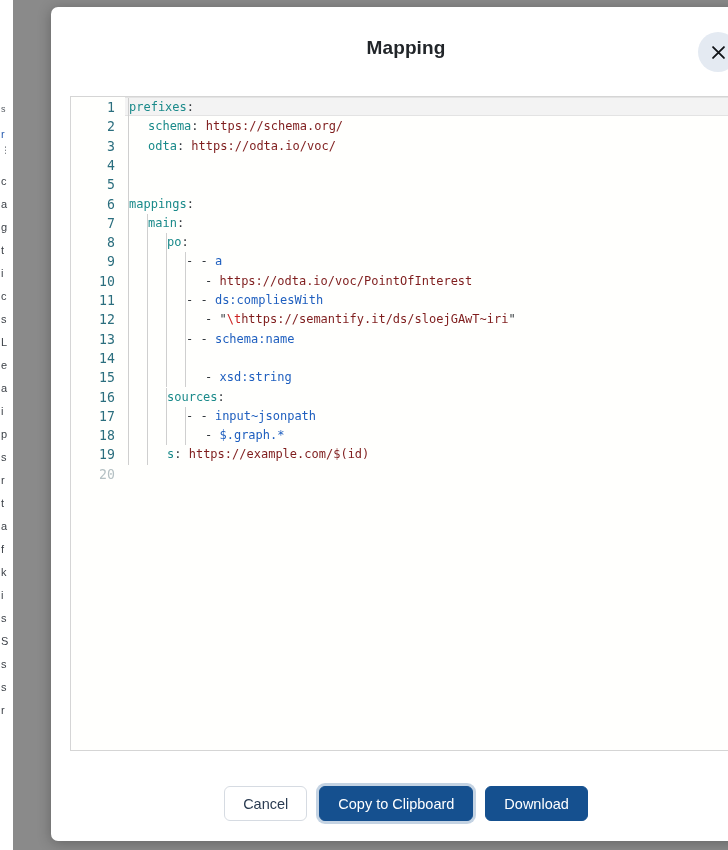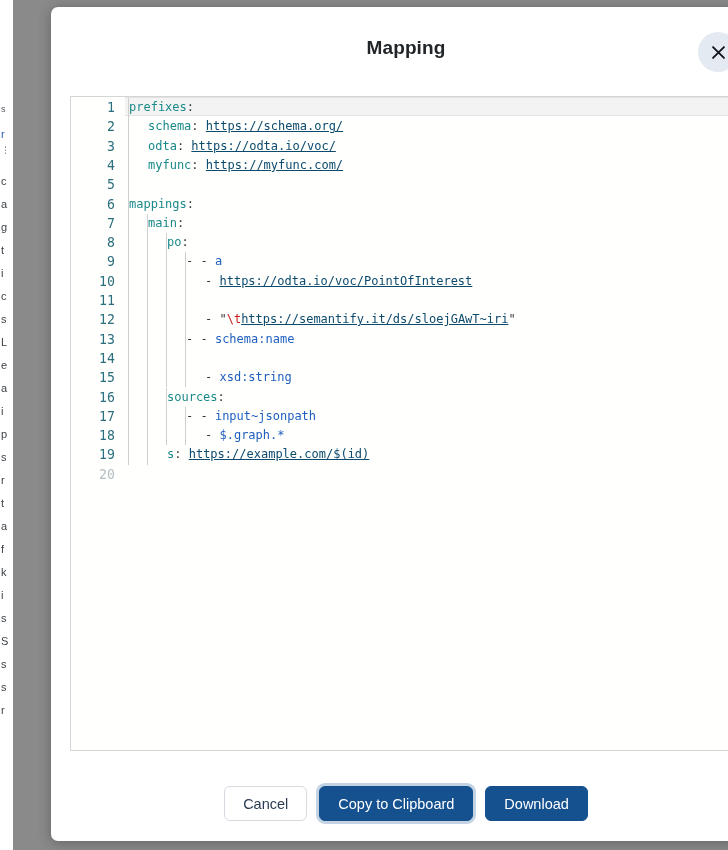--- a/index.html
+++ b/index.html
@@ -170,21 +170,21 @@
     white-space: pre;
     font-family: "DejaVu Sans Mono", "Liberation Mono", monospace;
     font-size: 12px;
     color: #333;
   }
 
   
   .tok-key   { color: #1a8a8a; }
   .tok-punct { color: #33383d; }
   .tok-val   { color: #1f5fbf; }
-  .tok-link  { color: #0c4a6e; text-decoration: underline; }
+  .tok-link  { color: #7f1d1d; }
   .tok-dash  { color: #33383d; }
   .tok-esc   { color: #cc2222; }
   .tok-quote { color: #33383d; }
 
   
   .indent-guide {
     position: absolute;
     width: 1px;
     background: #cfcfcf;
   }
@@ -323,26 +323,26 @@
             <div class="lineno" style="top: 309.8px;">17</div>
             <div class="lineno" style="top: 329.1px;">18</div>
             <div class="lineno" style="top: 348.4px;">19</div>
             <div class="lineno dim" style="top: 367.7px;">20</div>
           </div>
 
         <div class="code-area" id="code-area">
             <div class="code-text" style="top: 1px; left: 4px;"><span class="tok-key">prefixes</span><span class="tok-punct">:</span></div>
             <div class="code-text" style="top: 20.3px; left: 23px;"><span class="tok-key">schema</span><span class="tok-punct">: </span><span class="tok-link">https://schema.org/</span></div>
             <div class="code-text" style="top: 39.6px; left: 23px;"><span class="tok-key">odta</span><span class="tok-punct">: </span><span class="tok-link">https://odta.io/voc/</span></div>
-            <div class="code-text" style="top: 58.9px; left: 23px;"><span class="tok-key">myfunc</span><span class="tok-punct">: </span><span class="tok-link">https://myfunc.com/</span></div>
             <div class="code-text" style="top: 97.5px; left: 4px;"><span class="tok-key">mappings</span><span class="tok-punct">:</span></div>
             <div class="code-text" style="top: 116.8px; left: 23px;"><span class="tok-key">main</span><span class="tok-punct">:</span></div>
             <div class="code-text" style="top: 136.1px; left: 42px;"><span class="tok-key">po</span><span class="tok-punct">:</span></div>
             <div class="code-text" style="top: 155.4px; left: 61px;"><span class="tok-dash">- </span><span class="tok-dash">- </span><span class="tok-val">a</span></div>
             <div class="code-text" style="top: 174.7px; left: 80px;"><span class="tok-dash">- </span><span class="tok-link">https://odta.io/voc/PointOfInterest</span></div>
+            <div class="code-text" style="top: 194px; left: 61px;"><span class="tok-dash">- </span><span class="tok-dash">- </span><span class="tok-val">ds:compliesWith</span></div>
             <div class="code-text" style="top: 213.3px; left: 80px;"><span class="tok-dash">- </span><span class="tok-quote">"</span><span class="tok-esc">\t</span><span class="tok-link">https://semantify.it/ds/sloejGAwT~iri</span><span class="tok-quote">"</span></div>
             <div class="code-text" style="top: 232.6px; left: 61px;"><span class="tok-dash">- </span><span class="tok-dash">- </span><span class="tok-val">schema:name</span></div>
             <div class="code-text" style="top: 271.2px; left: 80px;"><span class="tok-dash">- </span><span class="tok-val">xsd:string</span></div>
             <div class="code-text" style="top: 290.5px; left: 42px;"><span class="tok-key">sources</span><span class="tok-punct">:</span></div>
             <div class="code-text" style="top: 309.8px; left: 61px;"><span class="tok-dash">- </span><span class="tok-dash">- </span><span class="tok-val">input~jsonpath</span></div>
             <div class="code-text" style="top: 329.1px; left: 80px;"><span class="tok-dash">- </span><span class="tok-val">$.graph.*</span></div>
             <div class="code-text" style="top: 348.4px; left: 42px;"><span class="tok-key">s</span><span class="tok-punct">: </span><span class="tok-link">https://example.com/$(id)</span></div>
             <div class="code-text" style="top: 367.7px; left: 4px;"></div>
           </div>
 

